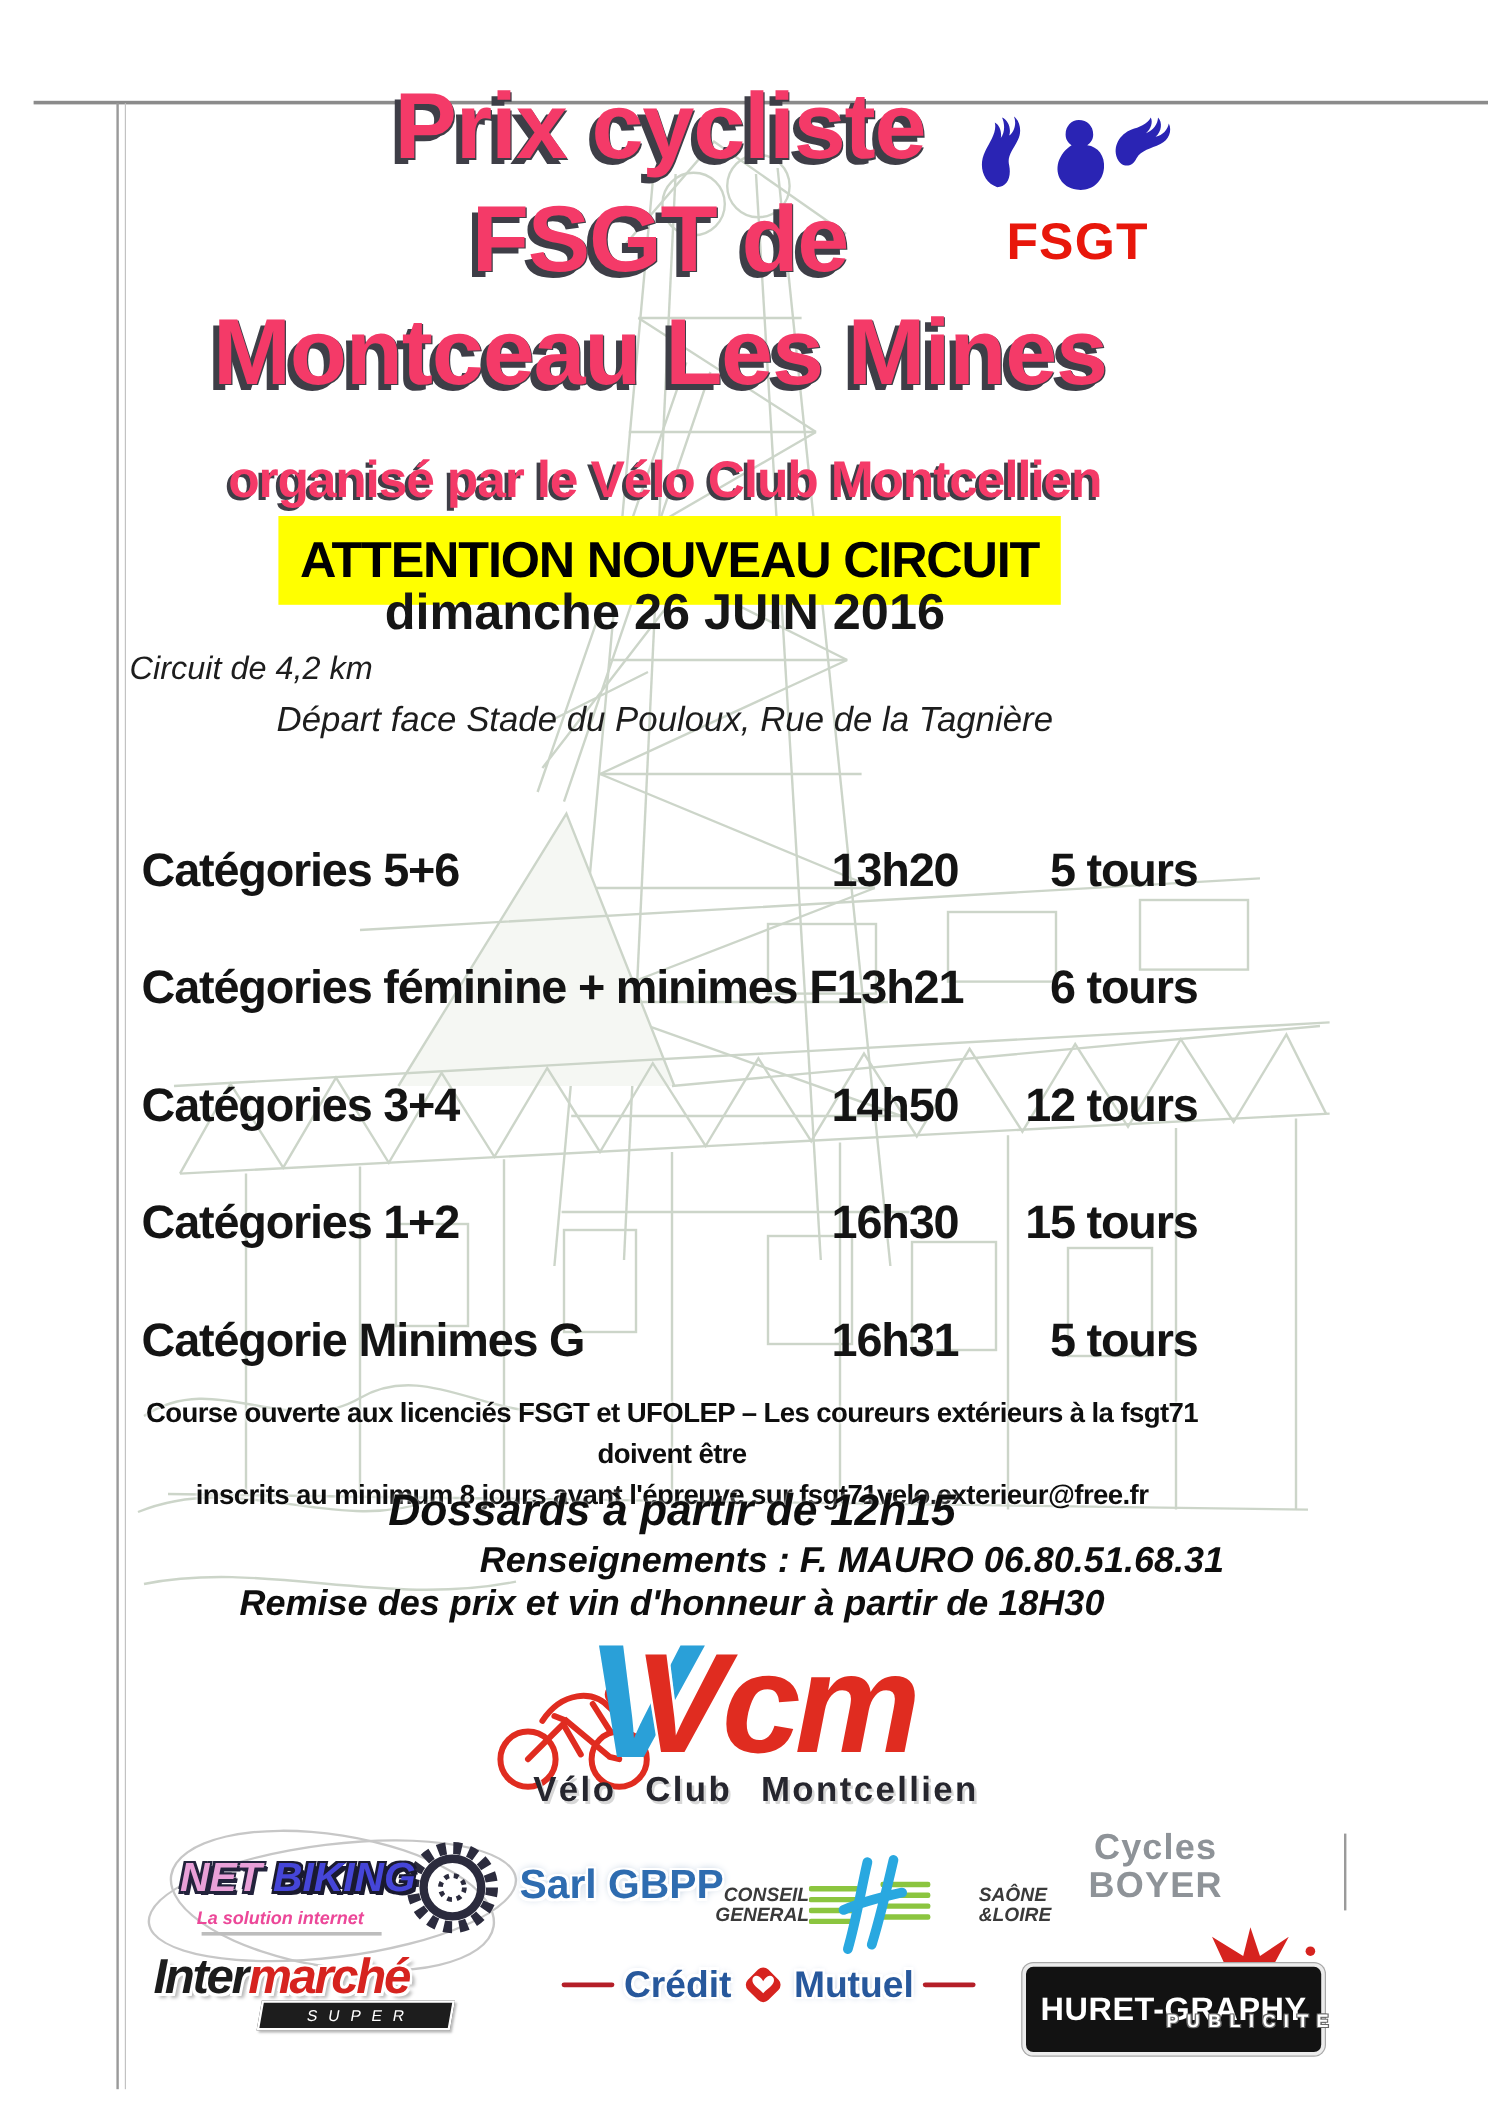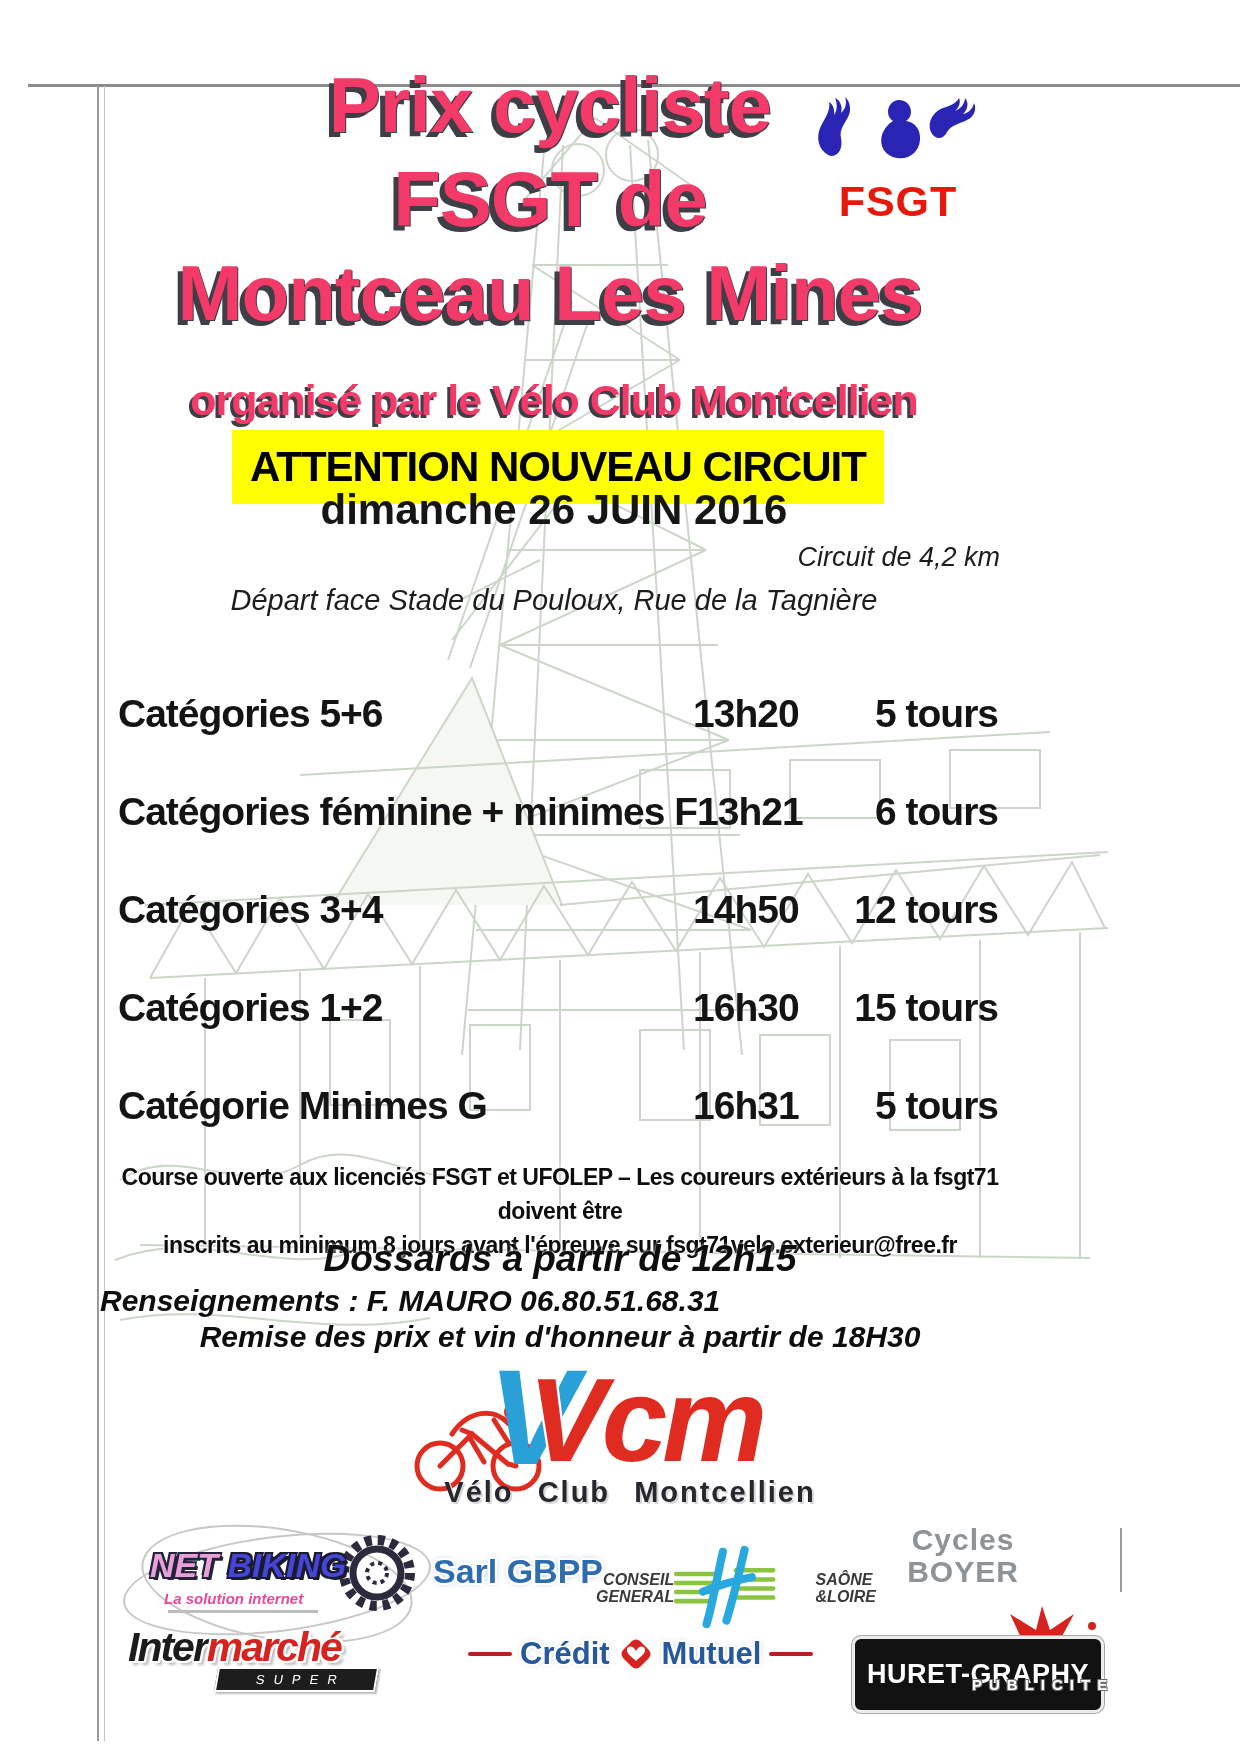--- a/index.html
+++ b/index.html
@@ -18,35 +18,35 @@
          font-size:78px;font-weight:bold;line-height:94px;letter-spacing:-1px;
          color:#f43a68;text-shadow:-5px 5px 0 #3e3e47,1px 1px 0 #3e3e47;}
   .fsgt-logo{left:798px;top:86px;width:200px;height:155px;text-align:center;}
   .fsgt-word{font-size:43px;font-weight:bold;letter-spacing:1px;color:#e8170b;line-height:66px;margin-top:-4px;}
   .organizer{left:108px;top:376px;width:892px;text-align:center;
              font-size:43px;font-weight:bold;letter-spacing:-1px;
              color:#f43a68;text-shadow:-3px 3px 0 #3e3e47;}
   .attention{left:232px;top:430px;width:652px;background:#ffff00;color:#000;
              text-align:center;font-size:42px;font-weight:bold;letter-spacing:-1px;padding:13px 0;}
   .race-date{left:108px;top:486px;width:892px;text-align:center;font-size:42px;font-weight:bold;color:#161616;}
-  .circuit{left:108px;top:542px;width:892px;text-align:right;font-size:27px;font-style:italic;font-weight:500;color:#1d1d1d;}
+  .circuit{left:108px;top:542px;width:892px;text-align:left;font-size:27px;font-style:italic;font-weight:500;color:#1d1d1d;}
   .depart{left:108px;top:584px;width:892px;text-align:center;font-size:29px;font-style:italic;font-weight:500;color:#1d1d1d;}
   
   .schedule{left:118px;top:692px;width:880px;}
   .srow{display:flex;align-items:baseline;height:44px;margin-bottom:54px;
         font-size:39px;font-weight:bold;letter-spacing:-1px;color:#141414;}
   .srow .cat{flex:1;text-align:left;white-space:nowrap;}
-  .srow .time{width:145px;text-align:left;}
+  .srow .time{width:145px;text-align:left;margin-top:12px;}
   .srow .laps{width:160px;text-align:right;}
   
   .note{left:100px;top:1160px;width:920px;text-align:center;font-size:23px;font-weight:bold;
         letter-spacing:-0.5px;line-height:34px;color:#0e0e0e;
         text-shadow:0 0 3px #fff,0 0 3px #fff;}
   .dossards{left:100px;top:1238px;width:920px;text-align:center;font-size:37px;font-weight:bold;font-style:italic;color:#0e0e0e;text-shadow:0 0 3px #fff;}
-  .rense{left:100px;top:1284px;width:920px;text-align:left;font-size:30px;font-weight:bold;font-style:italic;color:#0e0e0e;text-shadow:0 0 3px #fff;}
+  .rense{left:100px;top:1284px;width:920px;text-align:right;font-size:30px;font-weight:bold;font-style:italic;color:#0e0e0e;text-shadow:0 0 3px #fff;}
   .remise{left:100px;top:1320px;width:920px;text-align:center;font-size:30px;font-weight:bold;font-style:italic;color:#0e0e0e;text-shadow:0 0 3px #fff;}
   
   .vcm{left:370px;top:1368px;width:520px;height:150px;}
   .vcm-blue-v{position:absolute;left:118px;top:-28px;font-size:135px;font-weight:bold;font-style:italic;color:#2aa0d8;}
   .vcm-red{position:absolute;left:158px;top:-16px;font-size:118px;font-weight:bold;font-style:italic;letter-spacing:-5px;color:#e02c20;
            text-shadow:-2px -2px 0 #fff,2px -2px 0 #fff,-2px 2px 0 #fff,2px 2px 0 #fff;}
   .vcm-cyclist{position:absolute;left:42px;top:22px;}
   .vcm-sub{position:absolute;left:0;top:108px;width:100%;text-align:center;font-size:29px;font-weight:bold;
            letter-spacing:2px;word-spacing:14px;color:#26262e;text-shadow:2px 2px 0 #d7d7d7;}
   

